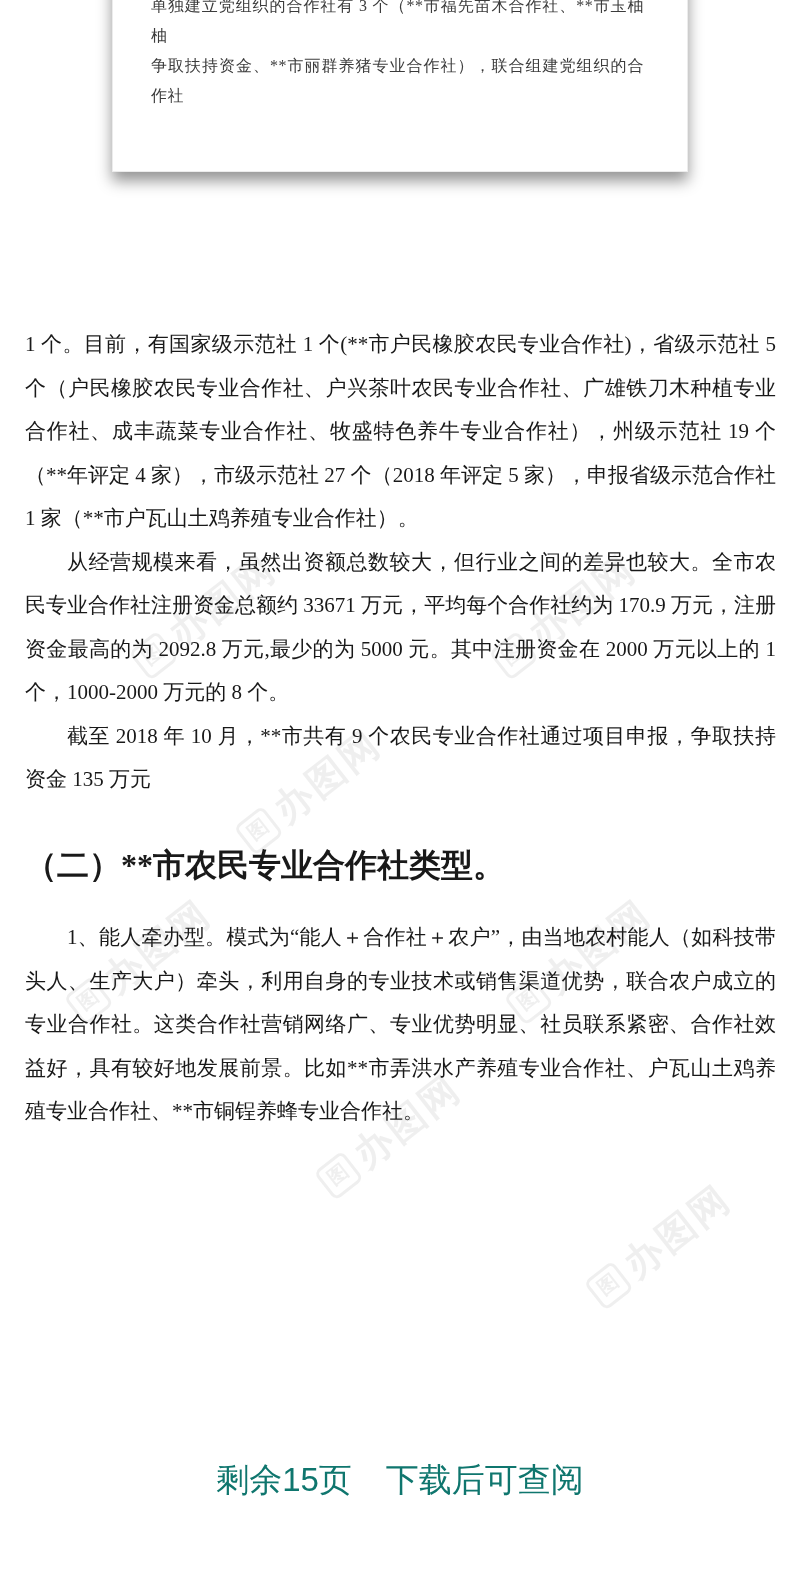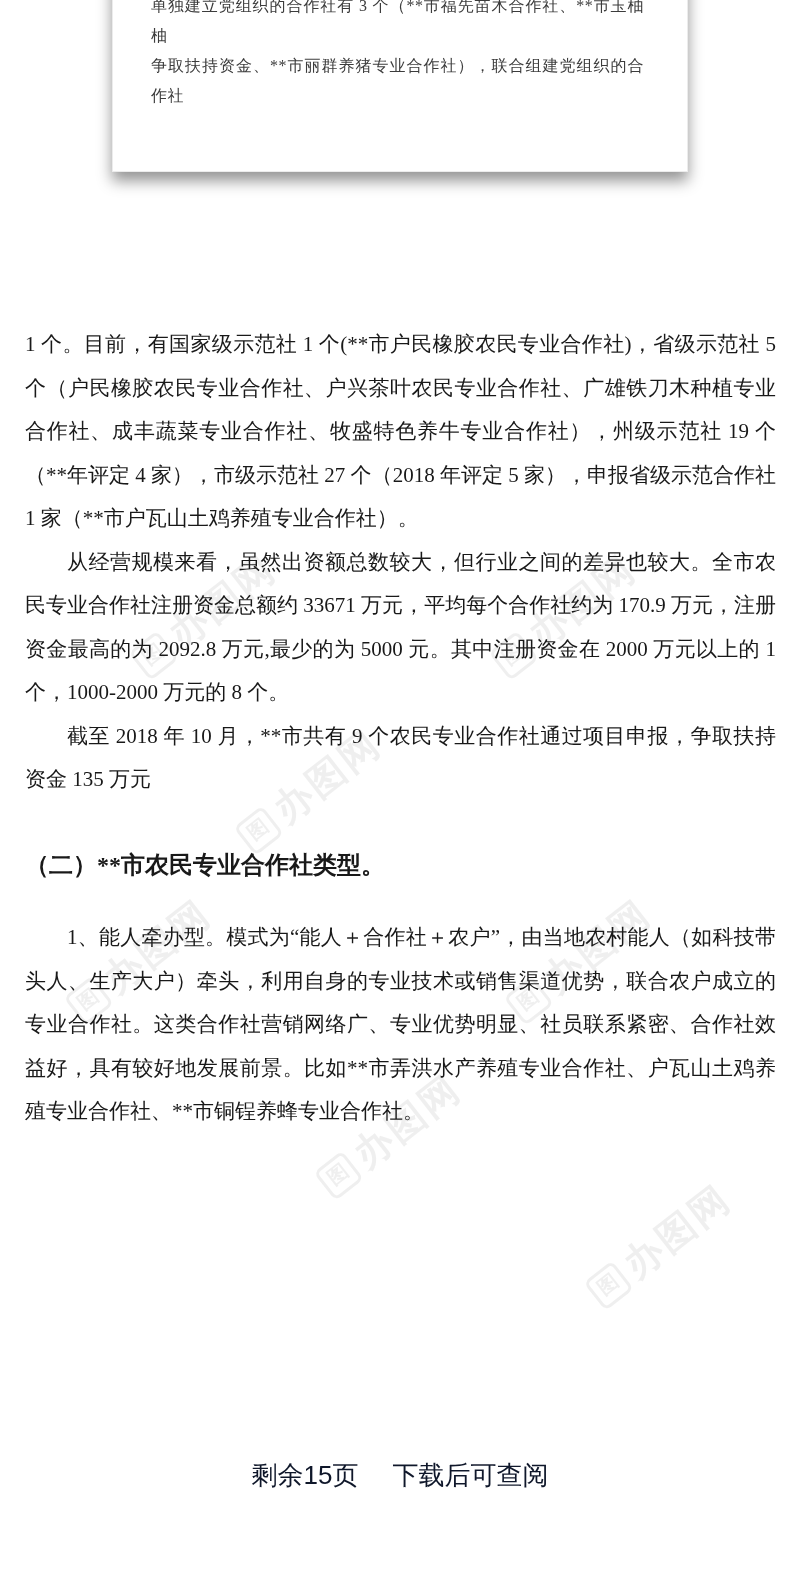--- a/index.html
+++ b/index.html
@@ -83,34 +83,34 @@
     margin: 0;
     font-size: 21px;
     line-height: 43.5px;
     color: #191919;
     text-align: justify;
     text-justify: inter-character;
   }
   .doc-body p.indent { text-indent: 2em; }
   .doc-body p.heading {
     font-weight: 700;
-    font-size: 24px;
+    font-size: 32px;
     margin-top: 42px;
     margin-bottom: 29px;
   }
 
   
   .footer-note {
     position: absolute;
     left: 0; right: 0;
     top: 1458px;
     text-align: center;
     font-family: "Liberation Sans", "DejaVu Sans", sans-serif;
-    font-size: 26px;
-    color: #0f172a;
+    font-size: 33px;
+    color: #0f766e;
     z-index: 1;
     white-space: nowrap;
   }
   .footer-note .gap { display: inline-block; width: 34px; }
 </style>
 </head>
 <body>
 
 <div class="page">
 

